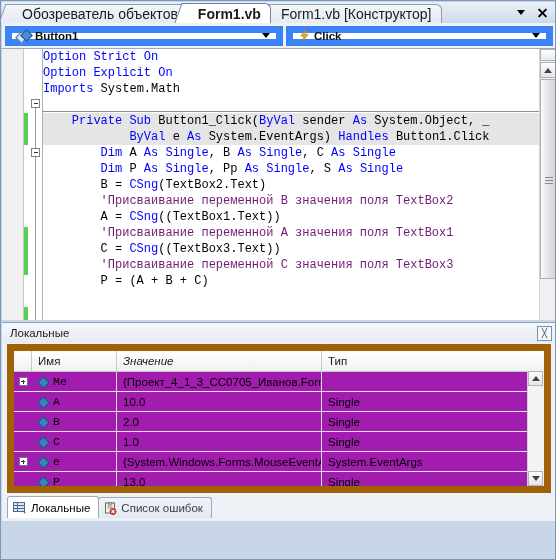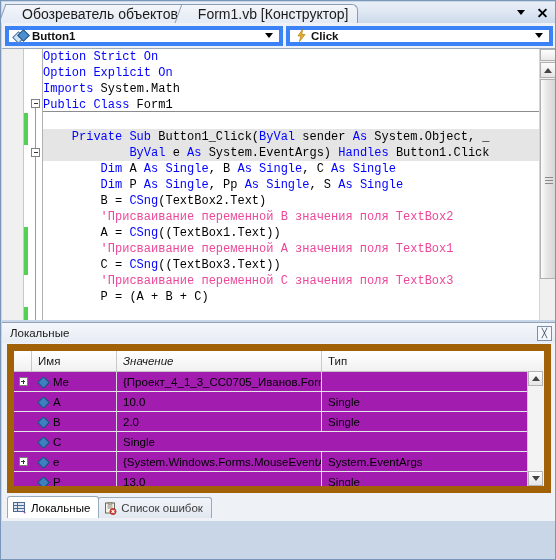--- a/index.html
+++ b/index.html
@@ -114,21 +114,21 @@
     background: #eef2f7;
     display: flex;
     align-items: center;
     padding: 0 3px;
     box-sizing: border-box;
     gap: 3px;
   }
   .combo {
     height: 20px;
     background: #ffffff;
-    border: 4px solid #3b82f6;
+    border: 7px solid #3b82f6;
     display: flex;
     align-items: center;
     box-sizing: border-box;
     padding: 0 2px 0 5px;
   }
   .combo.left  { width: 278px; }
   .combo.right { flex: 1; }
   .combo-label {
     flex: 1;
     font-size: 11.5px;
@@ -212,21 +212,21 @@
   .code-line {
     height: 16px;
     line-height: 16px;
     font-family: "Liberation Mono", monospace;
     font-size: 12px;
     white-space: pre;
     color: #000;
   }
   .code-line.hl { background: #e5e5e5; }
   .kw  { color: #0000ff; }
-  .cm  { color: #ec4899; }
+  .cm  { color: #701a75; }
   .hr-sep {
     position:absolute; left:41px; right:17px;
     border-top:1px solid #8c8c8c; height:0;
   }
   
   .vscroll {
     position: absolute; right: 0; top: 0;
     width: 17px; height: 100%;
     background: #f0f0f0;
     border-left: 1px solid #d4d4d4;
@@ -335,21 +335,21 @@
   }
   .exp-box::before{content:"";position:absolute;left:1.5px;top:3px;width:4px;height:1px;background:#333;}
   .exp-box::after{content:"";position:absolute;left:3px;top:1.5px;width:1px;height:4px;background:#333;}
   .icon-var {
     width:11px;height:10px;flex:none;margin-right:4px;position:relative;
   }
   .icon-var::before{
     content:""; position:absolute;left:1px;top:1px;width:7px;height:7px;
     background:#3d7fc1;border:1px solid #1f4a75;transform:rotate(45deg);
   }
-  .namecell { width:85px; }
+  .namecell { width:85px;font-family:Liberation Mono, monospace; }
   .valcell  { width:205px; }
   .typecell { flex:1; border-right:none; }
   .grid-vscroll {
     position:absolute; right:0; top:20px; bottom:0; width:16px;
     background:#f3f3f3; border-left:1px solid #d0d0d0;
   }
   .gvs-btn{
     position:absolute;left:0;width:15px;height:15px;
     background:linear-gradient(to bottom,#fdfdfd,#e6e6e6);
     border:1px solid #b4b4b4;box-sizing:border-box;
@@ -388,20 +388,23 @@
 </head>
 <body>
 
 <div id="app">
 
   <div class="tabbar">
     <div class="tabs">
       <div class="tab">
         <span>Обозреватель объектов</span>
       </div>
+      <div class="tab active">
+        <span>Form1.vb</span>
+      </div>
       <div class="tab">
         <span>Form1.vb [Конструктор]</span>
       </div>
     </div>
     <div class="tabbar-buttons">
       <div class="tb-icon">
           <span class="caret-down"></span>
         </div>
       <div class="tb-icon">
           <span class="x-close"></span>
@@ -448,21 +451,20 @@
       <span class="fold-box" style="left:1px; top:99px;"></span>
       <span class="fold-line" style="left:5px; top:108px; height:164px;"></span>
     </div>
 
     <div class="hr-sep" style="top:62px;"></div>
 
     <div class="code-area" id="code-area">
         <div class="code-line"><span class="kw">Option Strict On</span></div>
         <div class="code-line"><span class="kw">Option Explicit On</span></div>
         <div class="code-line"><span class="kw">Imports</span><span> System.Math</span></div>
-        <div class="code-line"><span class="kw">Public Class</span><span> Form1</span></div>
         <div class="code-line"><span></span></div>
         <div class="code-line hl"><span>    </span><span class="kw">Private Sub</span><span> Button1_Click(</span><span class="kw">ByVal</span><span> sender </span><span class="kw">As</span><span> System.Object, _</span></div>
         <div class="code-line hl"><span>            </span><span class="kw">ByVal</span><span> e </span><span class="kw">As</span><span> System.EventArgs) </span><span class="kw">Handles</span><span> Button1.Click</span></div>
         <div class="code-line"><span>        </span><span class="kw">Dim</span><span> A </span><span class="kw">As Single</span><span>, B </span><span class="kw">As Single</span><span>, C </span><span class="kw">As Single</span></div>
         <div class="code-line"><span>        </span><span class="kw">Dim</span><span> P </span><span class="kw">As Single</span><span>, Pp </span><span class="kw">As Single</span><span>, S </span><span class="kw">As Single</span></div>
         <div class="code-line"><span>        B = </span><span class="kw">CSng</span><span>(TextBox2.Text)</span></div>
         <div class="code-line"><span>        </span><span class="cm">'Присваивание переменной B значения поля TextBox2</span></div>
         <div class="code-line"><span>        A = </span><span class="kw">CSng</span><span>((TextBox1.Text))</span></div>
         <div class="code-line"><span>        </span><span class="cm">'Присваивание переменной A значения поля TextBox1</span></div>
         <div class="code-line"><span>        C = </span><span class="kw">CSng</span><span>((TextBox3.Text))</span></div>
@@ -526,20 +528,21 @@
             </div>
             <div class="gc valcell val">2.0</div>
             <div class="gc typecell">Single</div>
           </div>
           <div class="grow">
             <div class="gc expandcell"></div>
             <div class="gc namecell">
               <span class="icon-var"></span>
               <span>C</span>
             </div>
+            <div class="gc valcell val">1.0</div>
             <div class="gc typecell">Single</div>
           </div>
           <div class="grow">
             <div class="gc expandcell">
               <span class="exp-box"></span>
             </div>
             <div class="gc namecell">
               <span class="icon-var"></span>
               <span>e</span>
             </div>

